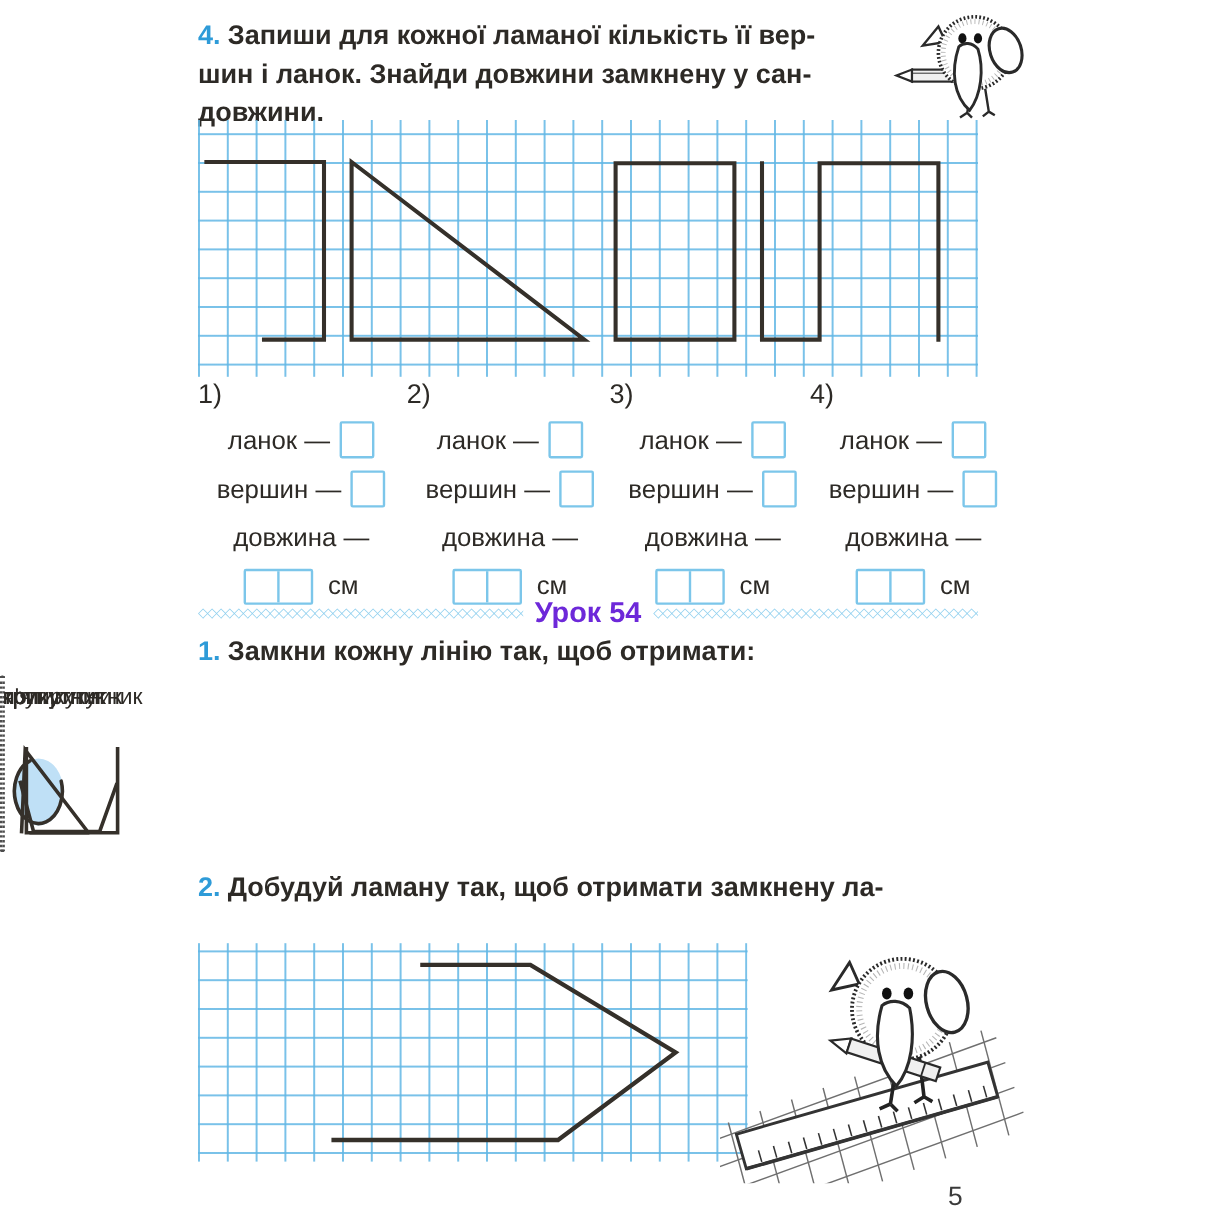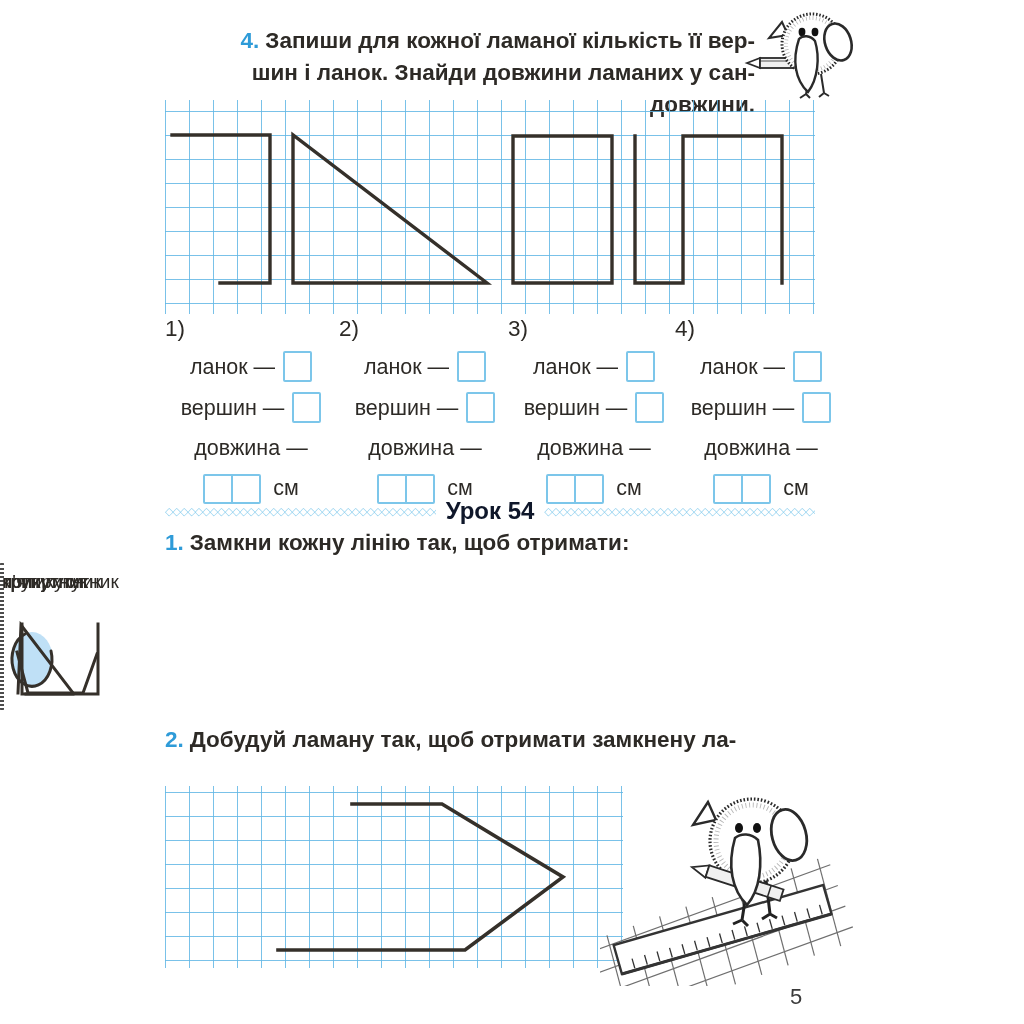--- a/index.html
+++ b/index.html
@@ -30,42 +30,42 @@
       margin-left:8px;vertical-align:-8px;background:#fff;}
   .sq2{display:inline-flex;width:54px;height:26px;border:2px solid #7cc6ea;border-radius:2px;
       vertical-align:-7px;margin-right:12px;background:#fff;}
   .sq2 i{flex:1;}
   .sq2 i:first-child{border-right:2px solid #7cc6ea;}
 
   
   .lesson{left:165px;top:497px;width:650px;display:flex;align-items:center;gap:10px;}
   .chain{flex:1;overflow:hidden;white-space:nowrap;font-size:11px;letter-spacing:-1px;
          color:#8ecfee;line-height:26px;}
-  .lesson-title{font-size:24px;font-weight:700;color:#0f172a;white-space:nowrap;}
+  .lesson-title{font-size:24px;font-weight:700;color:#6d28d9;white-space:nowrap;}
 
   
   .shape-box{position:absolute;top:563px;height:147px;border:2.2px dotted #4d4d4d;
              border-radius:17px;box-sizing:border-box;background:#fff;}
   .shape-box .lbl{position:absolute;top:6px;left:0;right:0;text-align:center;
                   font-size:19px;font-weight:400;white-space:nowrap;color:#2d2a26;}
   .shape-box svg{position:absolute;left:0;top:0;}
   .shape-box:nth-of-type(1){left:157px;width:57px;}
   .shape-box:nth-of-type(2){left:217px;width:90px;}
   .shape-box:nth-of-type(3){left:312px;width:91px;}
   .shape-box:nth-of-type(4){left:408px;width:121px;}
   .shape-box:nth-of-type(5){left:532px;width:106px;}
 
   .page-num{left:790px;top:984px;font-size:22px;color:#3a3a3a;}
 </style>
 </head>
 <body>
 
-<div class="abs para" style="left:165px;top:25px;width:590px;text-align:right;">
+<div class="abs para" style="left:165px;top:14px;width:590px;">
   <span class="tnum">4.</span><span>Запиши для кожної ламаної кількість її вер-</span><br>
-  <span>шин і ланок. Знайди довжини ламаних у сан-</span><br>
+  <span>шин і ланок. Знайди довжини замкнену у сан-</span><br>
   <span>довжини.</span>
 </div>
 
 <svg class="abs" style="left:742px;top:2px;" width="130" height="100" viewBox="0 0 130 100">
   <g stroke="#2a2a2a" fill="none" stroke-width="2">
     <polygon points="5,61 18,56 18,66" fill="#ffffff" stroke-width="1.8"></polygon>
     <rect x="18" y="56" width="50" height="10" fill="#f0f0f0" stroke-width="1.8"></rect>
     <line x1="18" y1="59" x2="62" y2="59" stroke-width="0.8"></line>
     <path d="M68,72 L64,92 M64,92 L58,96 M64,92 L68,96 M79,72 L82,91 M82,91 L77,95 M82,91 L87,94"></path>
   </g>

